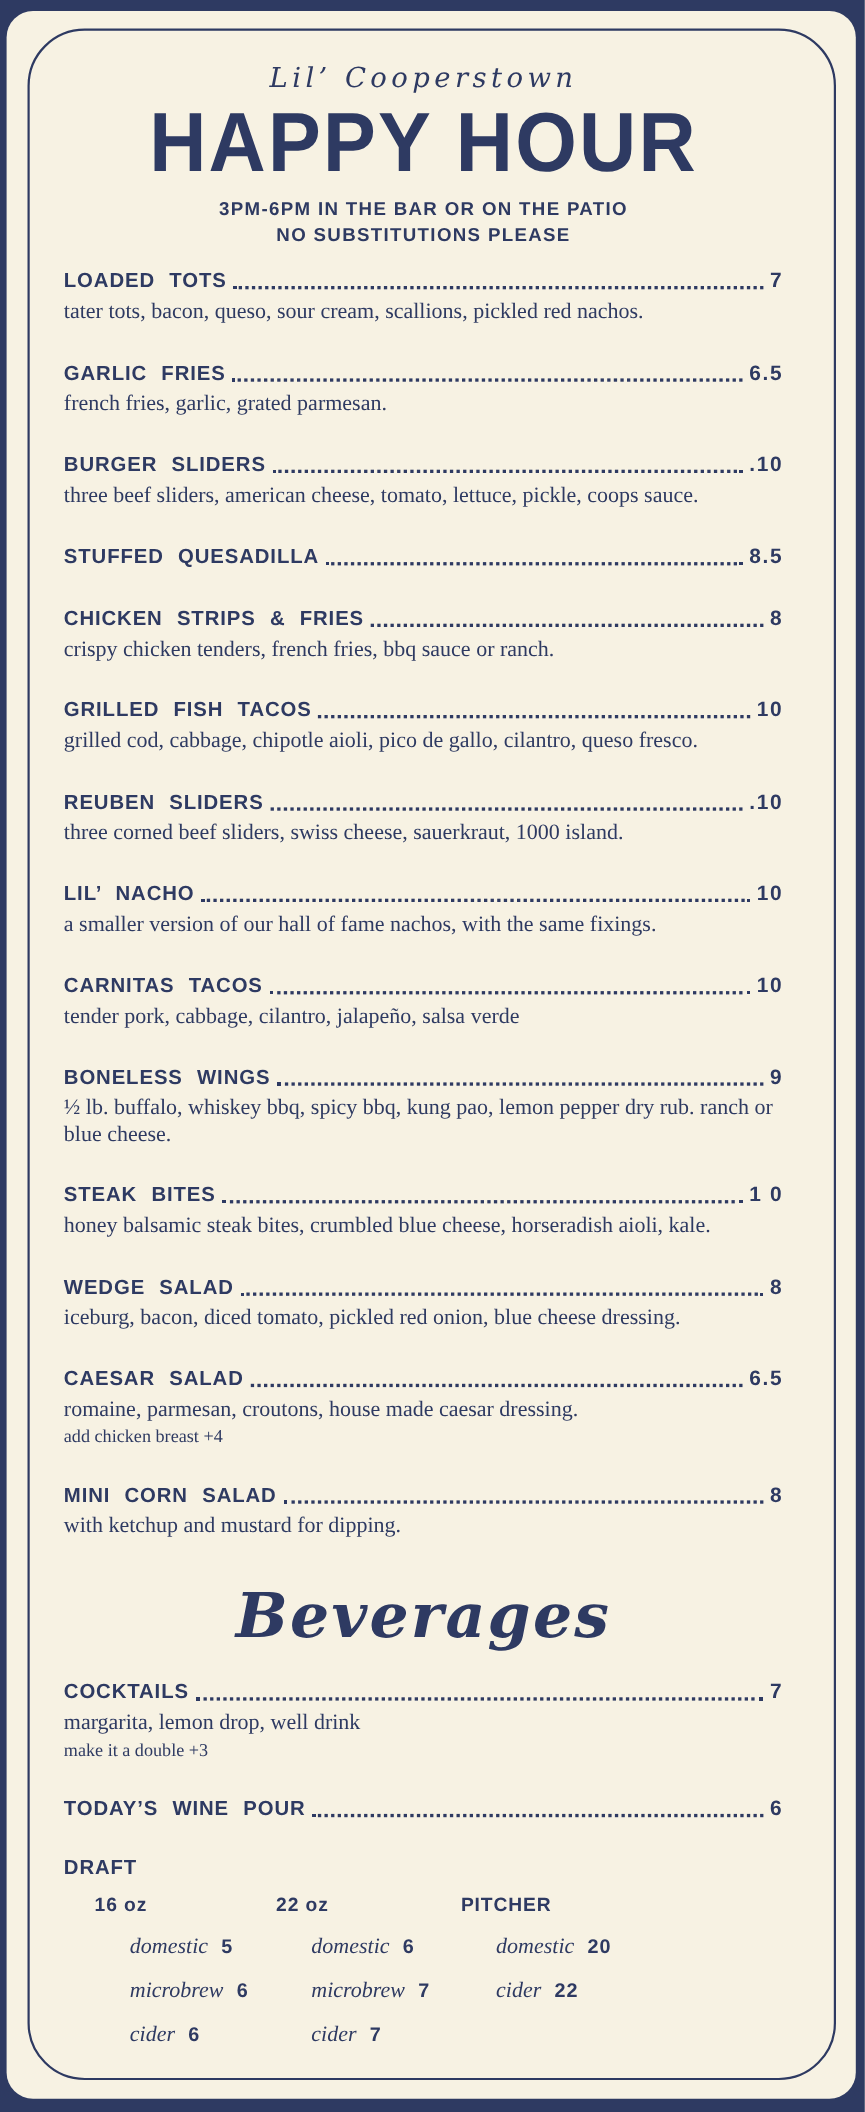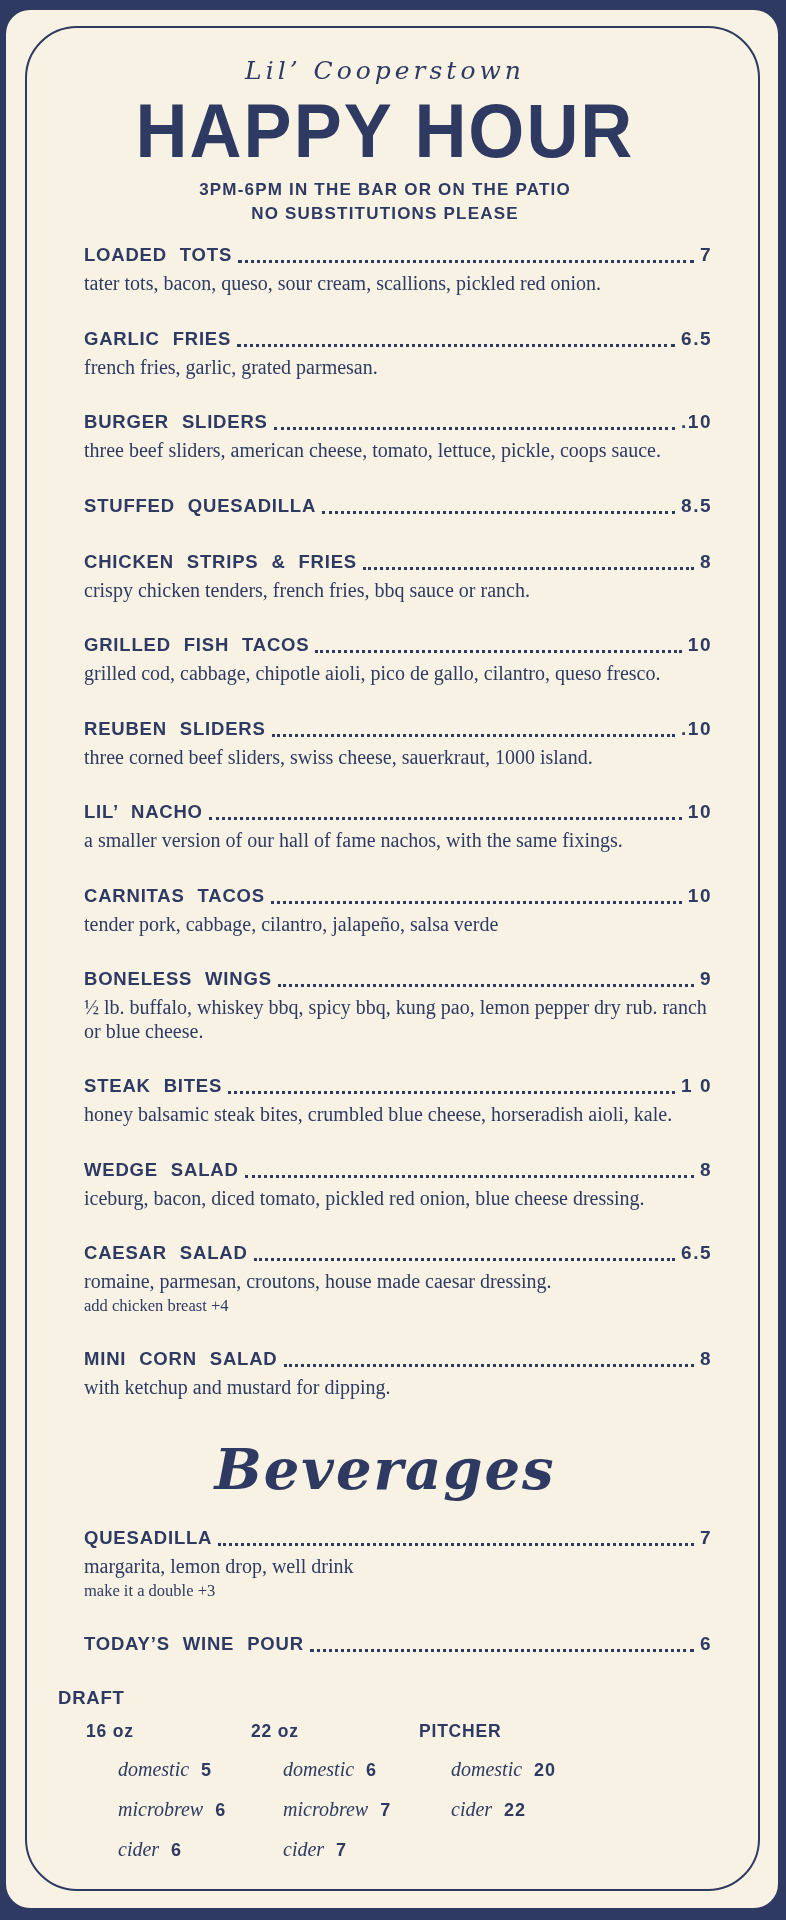--- a/index.html
+++ b/index.html
@@ -50,21 +50,21 @@
     transform:scale(1,1.06);
   }
   .sub {
     font-weight:700;
     font-size:17px;
     letter-spacing:1.2px;
     line-height:24px;
   }
   .sub + .sub { margin-bottom:16px; }
   main { margin-top:2px; }
-  .menu-item { margin-bottom:30px;margin-left:26px; }
+  .menu-item { margin-bottom:30px; }
   .row { display:flex; align-items:baseline; }
   .ititle {
     font-weight:700;
     font-size:18.5px;
     letter-spacing:.8px;
     word-spacing:7px;
     white-space:nowrap;
     line-height:26px;
   }
   .dots {
@@ -146,21 +146,21 @@
     </header>
 
     <main>
 
       <div class="menu-item">
         <div class="row">
           <span class="ititle">LOADED TOTS</span>
           <span class="dots"></span>
           <span class="iprice">7</span>
         </div>
-        <div class="desc"><span>tater tots, bacon, queso, sour cream, scallions, pickled red onion.</span></div>
+        <div class="desc"><span>tater tots, bacon, queso, sour cream, scallions, pickled red nachos.</span></div>
       </div>
 
       <div class="menu-item">
         <div class="row">
           <span class="ititle">GARLIC FRIES</span>
           <span class="dots"></span>
           <span class="iprice">6.5</span>
         </div>
         <div class="desc"><span>french fries, garlic, grated parmesan.</span></div>
       </div>
@@ -270,21 +270,21 @@
           <span class="dots"></span>
           <span class="iprice">8</span>
         </div>
         <div class="desc"><span>with ketchup and mustard for dipping.</span></div>
       </div>
 
       <div class="bev-heading">Beverages</div>
 
       <div class="menu-item">
         <div class="row">
-          <span class="ititle">QUESADILLA</span>
+          <span class="ititle">COCKTAILS</span>
           <span class="dots"></span>
           <span class="iprice">7</span>
         </div>
         <div class="desc"><span>margarita, lemon drop, well drink</span></div>
         <div class="note">make it a double +3</div>
       </div>
 
       <div class="menu-item">
         <div class="row">
           <span class="ititle">TODAY’S WINE POUR</span>

